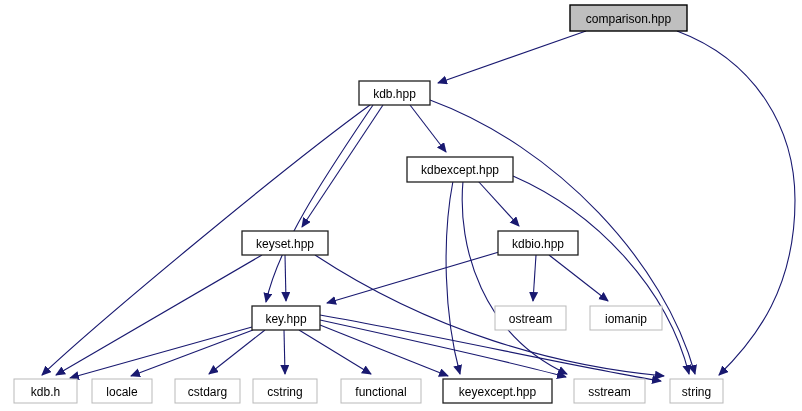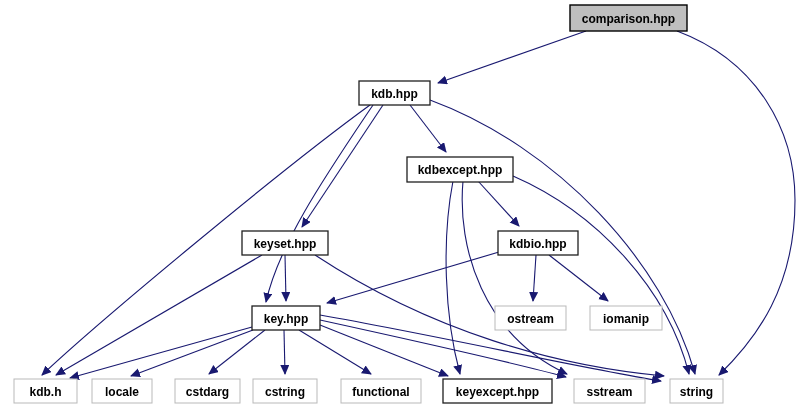--- a/index.html
+++ b/index.html
@@ -7,21 +7,20 @@
     padding: 0;
     background: #ffffff;
     font-family: "Liberation Sans", sans-serif;
   }
   #stage {
     position: relative;
     width: 802px;
     height: 411px;
     background: #ffffff;
     overflow: hidden;
-    font-weight: bold;
   }
   #graph {
     display: block;
   }
   .node-rect.main   { cursor: default; }
   .node-rect.linked { cursor: pointer; }
   .node-rect.plain  { cursor: default; }
   .node-label {
     font-family: "Liberation Sans", sans-serif;
     font-size: 12px;

